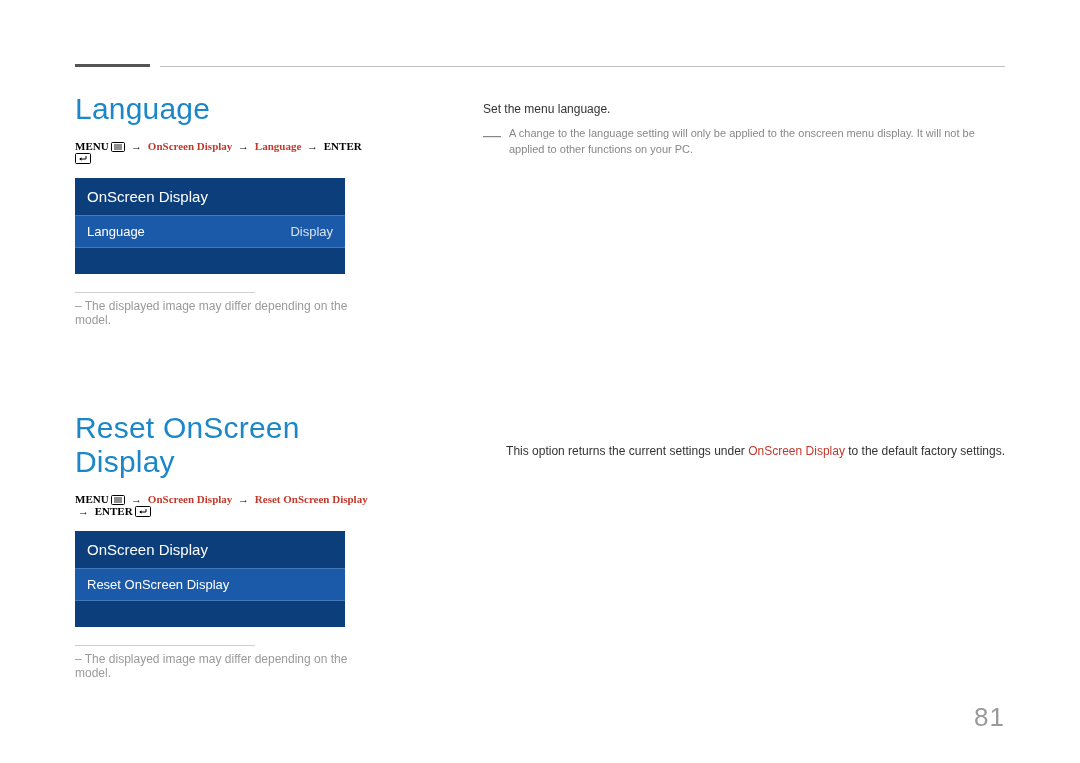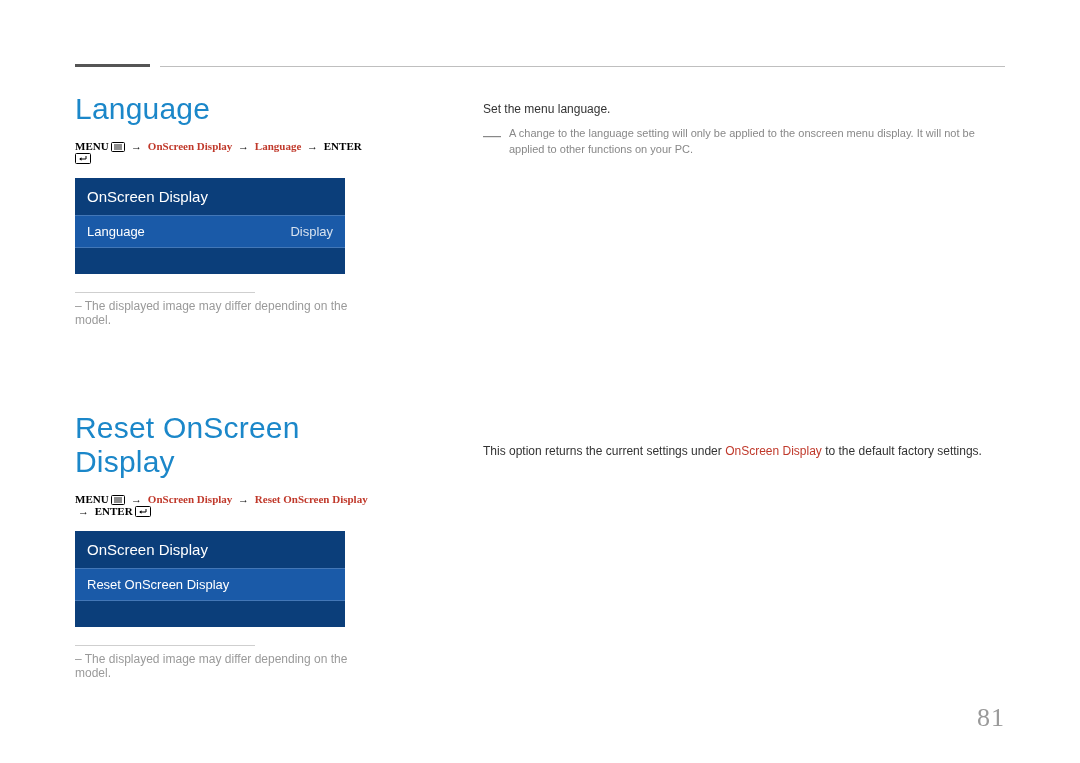--- a/index.html
+++ b/index.html
@@ -131,21 +131,20 @@
   }
   .right-col .desc2 .inline-crumb { color: #c0392b; }
 
   .page-num {
     position: absolute;
     right: 75px;
     bottom: 30px;
     font-size: 26px;
     color: #9a9a9a;
     letter-spacing: 1px;
-    font-family: Liberation Serif, serif;
   }
 </style>
 </head>
 <body>
 
 <div class="page">
   <div class="top-rule-thick"></div>
   <div class="top-rule-thin"></div>
 
   <div class="columns">
@@ -236,21 +235,21 @@
 
     <div class="right-col">
       <div>
         <p class="lead">Set the menu language.</p>
         <div class="dash-note">
           <span class="dash">―</span>
           <span>A change to the language setting will only be applied to the onscreen menu display. It will not be applied to other functions on your PC.</span>
         </div>
       </div>
 
-      <div style="margin-top:286px;">
+      <div style="margin-top:286px;text-align:right;">
         <p class="desc2">
           <span>This option returns the current settings under </span><span class="inline-crumb">OnScreen Display</span><span> to the default factory settings.</span>
         </p>
       </div>
     </div>
   </div>
 
   <div class="page-num">81</div>
 </div>
 

